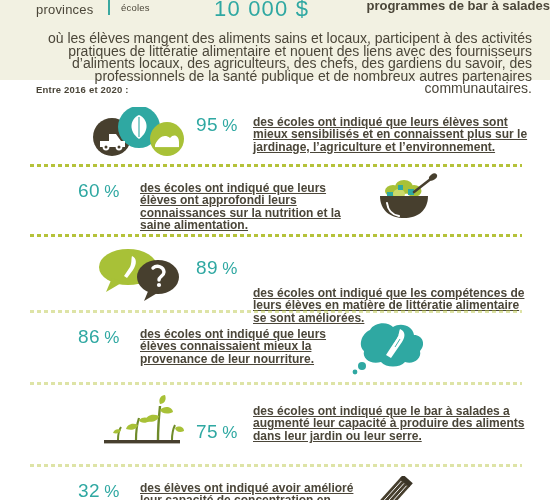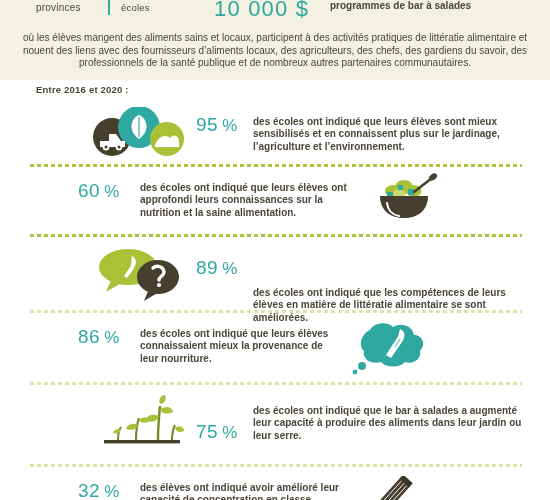--- a/index.html
+++ b/index.html
@@ -25,21 +25,21 @@
   }
   .header-top {
     position: absolute;
     left: 0; top: 0;
     width: 550px;
     height: 30px;
   }
   .hdr-provinces {
     position: absolute;
     left: 36px; top: 2px;
-    font-size: 10px;
+    font-size: 13px;
     color: #4b4639;
     letter-spacing: 0.2px;
   }
   .hdr-divider {
     position: absolute;
     left: 108px; top: 0px;
     width: 2px;
     height: 15px;
     background: #3aa8a0;
   }
@@ -55,33 +55,33 @@
     left: 214px; top: -4px;
     font-size: 22px;
     color: #2fa8a2;
     letter-spacing: 1.2px;
     font-family: "Liberation Sans", sans-serif;
   }
   .hdr-prog {
     position: absolute;
     left: 330px; top: 0px;
     width: 220px;
-    text-align: left;
-    font-size: 10px;
+    text-align: right;
+    font-size: 13px;
     font-weight: bold;
     color: #4b4639;
     line-height: 12px;
   }
 
   .header-para {
     position: absolute;
     left: 18px; top: 32px;
     width: 514px;
-    text-align: center;
-    font-size: 10px;
+    text-align: right;
+    font-size: 14px;
     line-height: 12.6px;
     color: #4b4639;
   }
 
   
   .intro {
     position: absolute;
     left: 36px; top: 84px;
     font-size: 9.5px;
     font-weight: bold;
@@ -99,24 +99,25 @@
   .pct {
     position: absolute;
     font-size: 19px;
     color: #2fa8a2;
     letter-spacing: 0.5px;
     white-space: nowrap;
   }
   .pct .sym { font-size: 17px; padding-left: 4px; }
   .desc {
     position: absolute;
-    font-size: 10px;
+    font-size: 12px;
     font-weight: bold;
     line-height: 12.4px;
     color: #4b4639;
+    text-decoration: underline;
   }
   .icon-box {
     position: absolute;
   }
 
   
   .sep {
     position: absolute;
     left: 30px;
     width: 492px;

